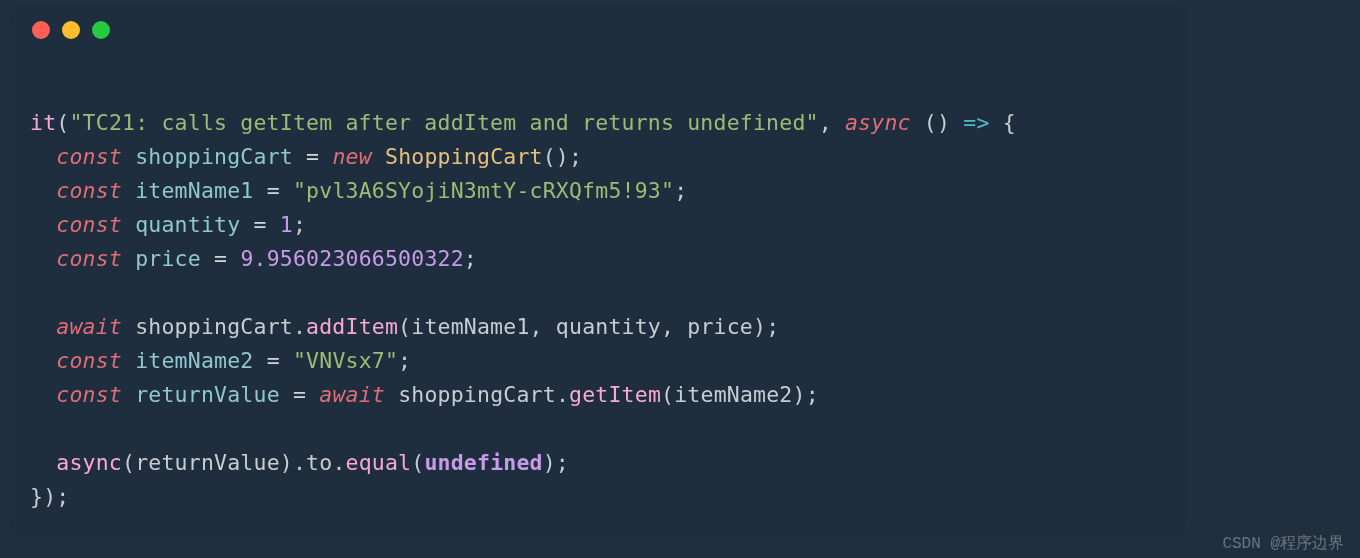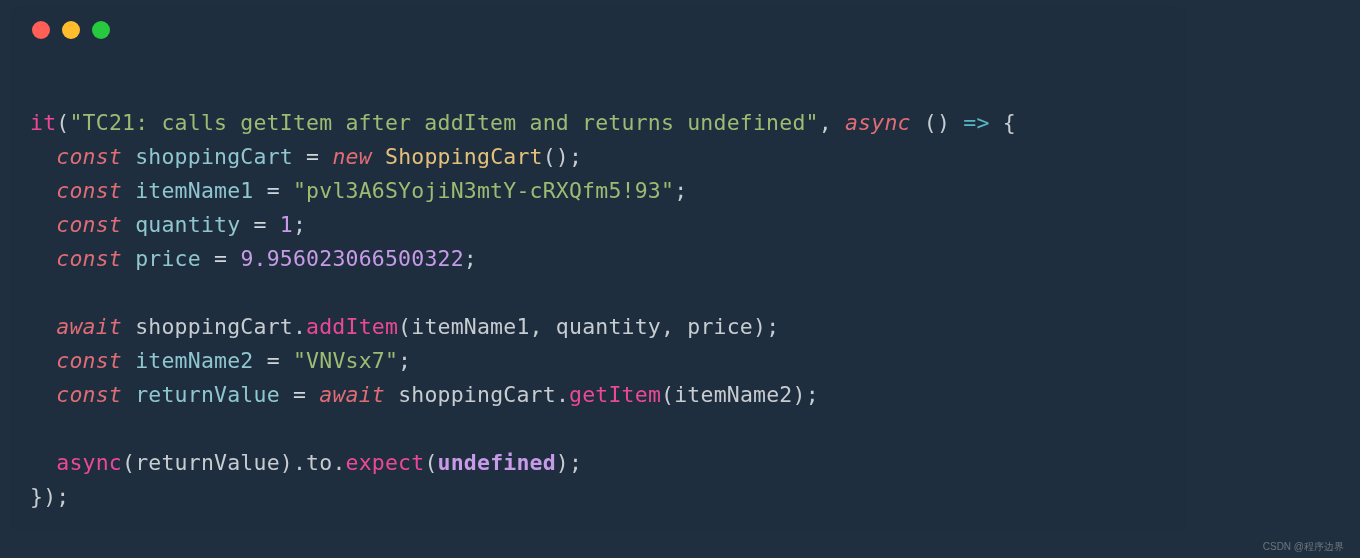--- a/index.html
+++ b/index.html
@@ -24,36 +24,36 @@
   .dot.yellow { background: #ffbd2e; }
   .dot.green { background: #27c93f; }
   .code {
     padding: 52px 20px 20px 20px;
     font-size: 21.5px;
     line-height: 34px;
     letter-spacing: 0.2px;
     color: #d0d6db;
     white-space: pre;
   }
-  .tok-fn   { color: #ec4899; }      
+  .tok-fn   { color: #f9a8d4; }      
   .tok-p    { color: #c7ccd1; }      
   .tok-str  { color: #9dbb73; }      
   .tok-kw   { color: #e06c75; font-style: italic; }      
   .tok-var  { color: #8fc6d0; }      
   .tok-op   { color: #d0d6db; }      
   .tok-num  { color: #c89be8; }      
   .tok-type { color: #e5c07b; }      
   .tok-lit  { color: #c89be8; font-weight: bold; }      
   .tok-arrow{ color: #56b6c2; }      
   .watermark {
     position: absolute;
     right: 16px;
     bottom: 4px;
-    font-family: Liberation Sans, sans-serif;
-    font-size: 10px;
+    font-family: Liberation Mono, monospace;
+    font-size: 16px;
     color: rgba(200,200,200,0.45);
   }
 </style>
 </head>
 <body>
 
 <div class="window">
   <div class="titlebar">
     <div class="dot red"></div>
     <div class="dot yellow"></div>
@@ -63,17 +63,17 @@
   <div class="code"><span><span class="tok-fn">it</span><span class="tok-p">(</span><span class="tok-str">"TC21: calls getItem after addItem and returns undefined"</span><span class="tok-p">, </span><span class="tok-kw">async</span><span class="tok-p"> () </span><span class="tok-arrow">=&gt;</span><span class="tok-p"> {</span></span>
 <span><span class="tok-p">  </span><span class="tok-kw">const</span><span> </span><span class="tok-var">shoppingCart</span><span> </span><span class="tok-op">=</span><span> </span><span class="tok-kw">new</span><span> </span><span class="tok-type">ShoppingCart</span><span class="tok-p">();</span></span>
 <span><span class="tok-p">  </span><span class="tok-kw">const</span><span> </span><span class="tok-var">itemName1</span><span> </span><span class="tok-op">=</span><span> </span><span class="tok-str">"pvl3A6SYojiN3mtY-cRXQfm5!93"</span><span class="tok-p">;</span></span>
 <span><span class="tok-p">  </span><span class="tok-kw">const</span><span> </span><span class="tok-var">quantity</span><span> </span><span class="tok-op">=</span><span> </span><span class="tok-num">1</span><span class="tok-p">;</span></span>
 <span><span class="tok-p">  </span><span class="tok-kw">const</span><span> </span><span class="tok-var">price</span><span> </span><span class="tok-op">=</span><span> </span><span class="tok-num">9.956023066500322</span><span class="tok-p">;</span></span>
 <span></span>
 <span><span class="tok-p">  </span><span class="tok-kw">await</span><span> </span><span class="tok-p">shoppingCart</span><span class="tok-p">.</span><span class="tok-fn">addItem</span><span class="tok-p">(</span><span class="tok-p">itemName1</span><span class="tok-p">, </span><span class="tok-p">quantity</span><span class="tok-p">, </span><span class="tok-p">price</span><span class="tok-p">);</span></span>
 <span><span class="tok-p">  </span><span class="tok-kw">const</span><span> </span><span class="tok-var">itemName2</span><span> </span><span class="tok-op">=</span><span> </span><span class="tok-str">"VNVsx7"</span><span class="tok-p">;</span></span>
 <span><span class="tok-p">  </span><span class="tok-kw">const</span><span> </span><span class="tok-var">returnValue</span><span> </span><span class="tok-op">=</span><span> </span><span class="tok-kw">await</span><span> </span><span class="tok-p">shoppingCart</span><span class="tok-p">.</span><span class="tok-fn">getItem</span><span class="tok-p">(</span><span class="tok-p">itemName2</span><span class="tok-p">);</span></span>
 <span></span>
-<span><span class="tok-p">  </span><span class="tok-fn">async</span><span class="tok-p">(</span><span class="tok-p">returnValue</span><span class="tok-p">).</span><span class="tok-p">to</span><span class="tok-p">.</span><span class="tok-fn">expect</span><span class="tok-p">(</span><span class="tok-lit">undefined</span><span class="tok-p">);</span></span>
+<span><span class="tok-p">  </span><span class="tok-fn">async</span><span class="tok-p">(</span><span class="tok-p">returnValue</span><span class="tok-p">).</span><span class="tok-p">to</span><span class="tok-p">.</span><span class="tok-fn">equal</span><span class="tok-p">(</span><span class="tok-lit">undefined</span><span class="tok-p">);</span></span>
 <span><span class="tok-p">});</span></span></div>
 </div>
 
 <div class="watermark">CSDN @程序边界</div>
 
 </body></html>

